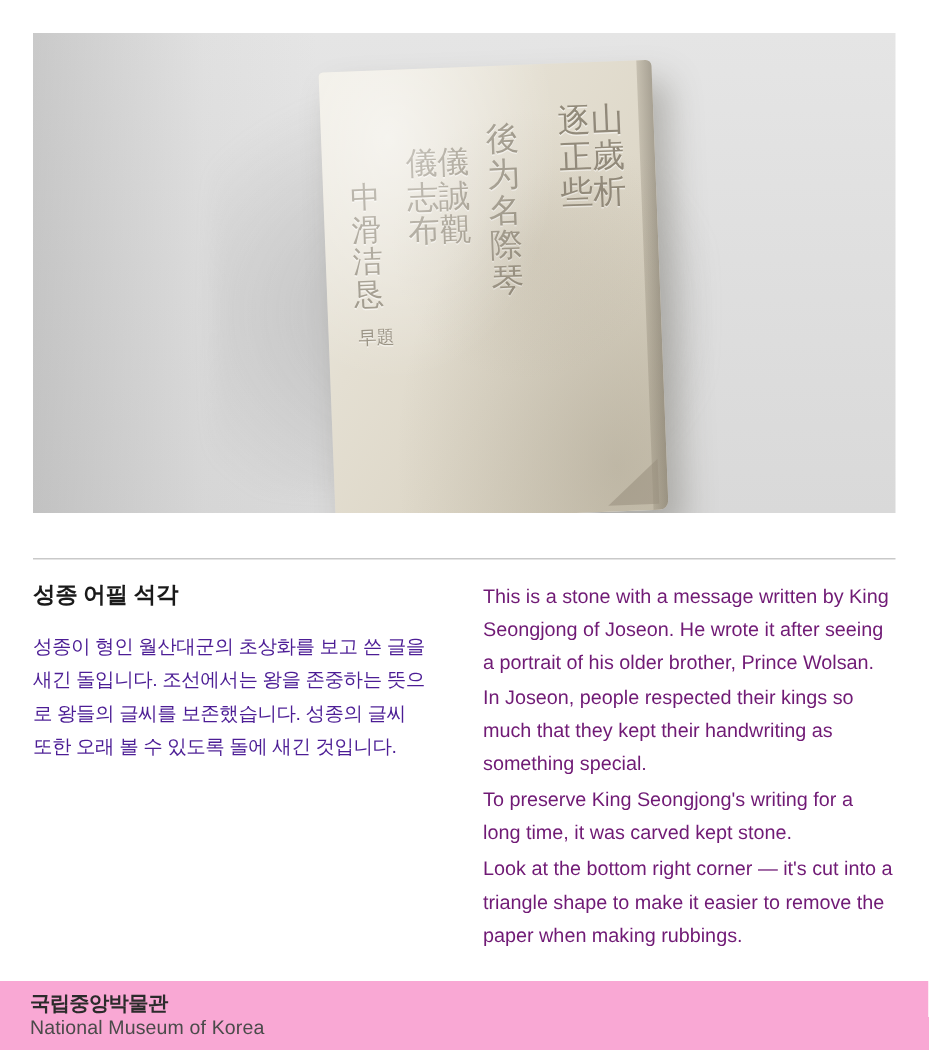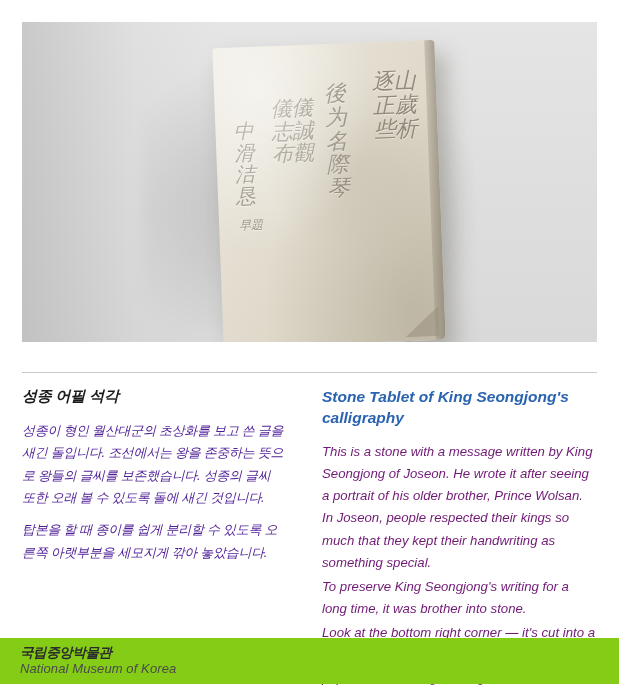--- a/index.html
+++ b/index.html
@@ -14,21 +14,20 @@
     color: #222222;
     overflow: hidden;
   }
 
   .page {
     position: relative;
     width: 619px;
     height: 700px;
     box-sizing: border-box;
     padding: 22px 22px 0 22px;
-    font-style: italic;
   }
 
   
   .photo {
     position: relative;
     width: 575px;
     height: 320px;
     background: linear-gradient(180deg, #e5e5e5 0%, #dedede 55%, #d9d9d9 100%);
     overflow: hidden;
   }
@@ -160,24 +159,24 @@
     margin: 0 0 2px 0;
     font-size: 13.2px;
     line-height: 1.68;
     color: #701a75;
   }
 
   
   .footer {
     position: absolute;
     left: 0;
-    bottom: 16px;
+    bottom: 0;
     width: 619px;
     height: 46px;
-    background: #84cc16;
+    background: #f9a8d4;
     display: flex;
     align-items: center;
   }
   .footer-logo {
     margin-left: 20px;
     line-height: 1.05;
   }
   .footer-ko {
     font-size: 13.5px;
     font-weight: bold;
@@ -219,29 +218,27 @@
       <div class="tablet-corner-cut"></div>
     </div>
   </div>
 
   <div class="columns">
 
     <div class="col-ko">
       <h2 class="title-ko">성종 어필 석각</h2>
       <div class="body-ko">
         <p>성종이 형인 월산대군의 초상화를 보고 쓴 글을 새긴 돌입니다. 조선에서는 왕을 존중하는 뜻으로 왕들의 글씨를 보존했습니다. 성종의 글씨 또한 오래 볼 수 있도록 돌에 새긴 것입니다.</p>
-        <p>탑본을 할 때 종이를 쉽게 분리할 수 있도록 오른쪽 아랫부분을 세모지게 깎아 놓았습니다.</p>
       </div>
     </div>
 
     <div class="col-en">
-      <h2 class="title-en">Stone Tablet of King Seongjong's calligraphy</h2>
       <div class="body-en">
         <p>This is a stone with a message written by King Seongjong of Joseon. He wrote it after seeing a portrait of his older brother, Prince Wolsan. In Joseon, people respected their kings so much that they kept their handwriting as something special.</p>
-        <p>To preserve King Seongjong's writing for a long time, it was brother into stone.</p>
+        <p>To preserve King Seongjong's writing for a long time, it was carved kept stone.</p>
         <p>Look at the bottom right corner — it's cut into a triangle shape to make it easier to remove the paper when making rubbings.</p>
       </div>
     </div>
 
   </div>
 
   <div class="footer">
     <div class="footer-logo">
       <div class="footer-ko">국립중앙박물관</div>
       <div class="footer-en">National Museum of Korea</div>

